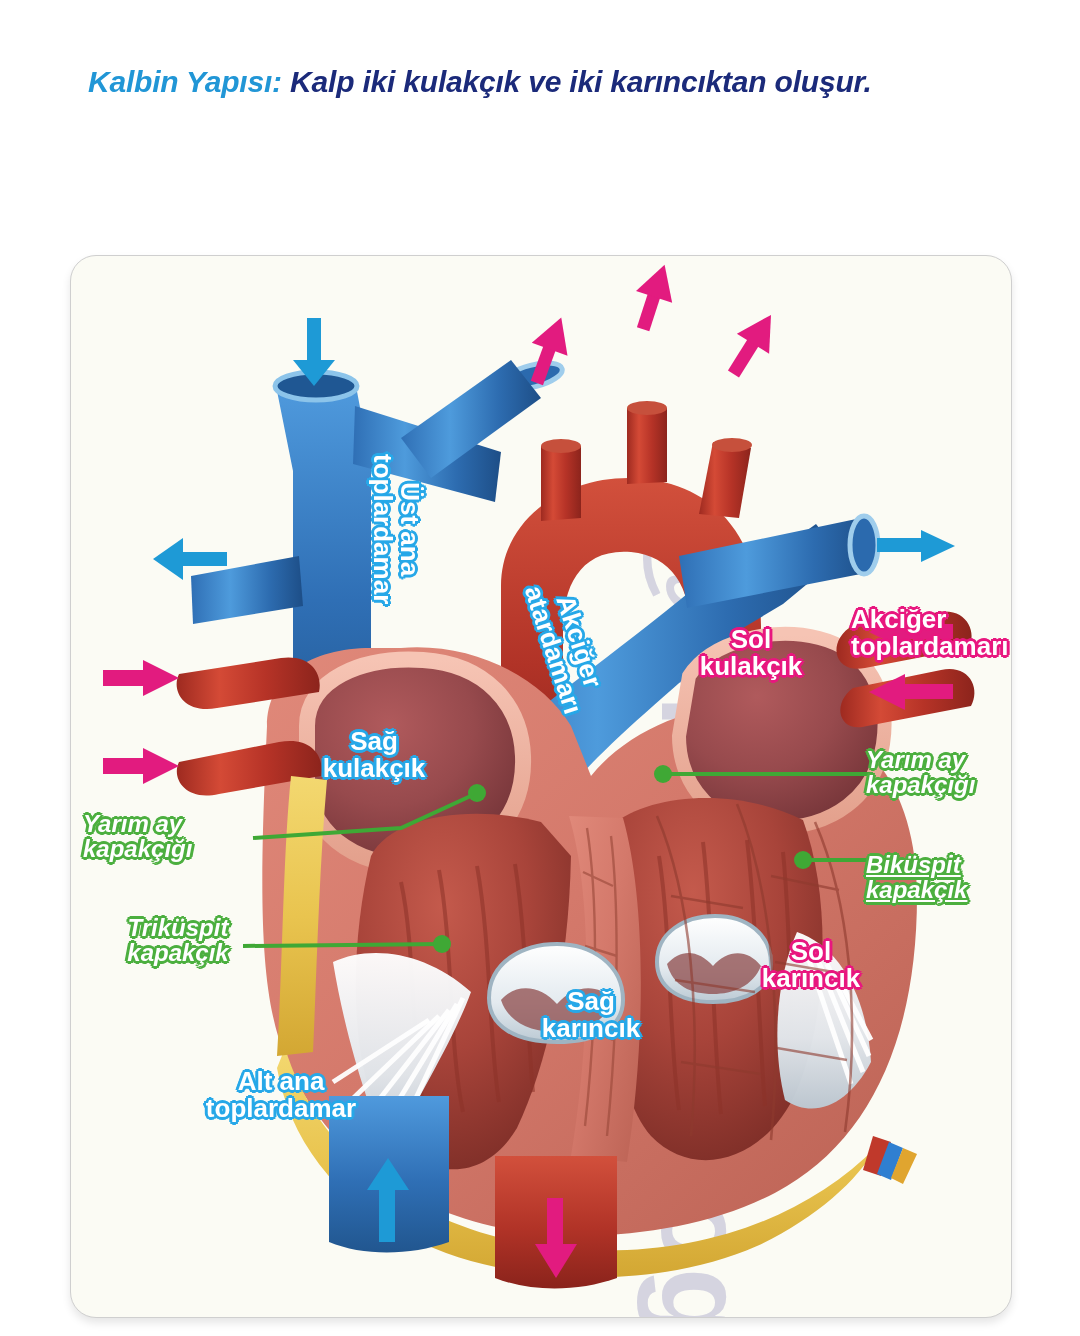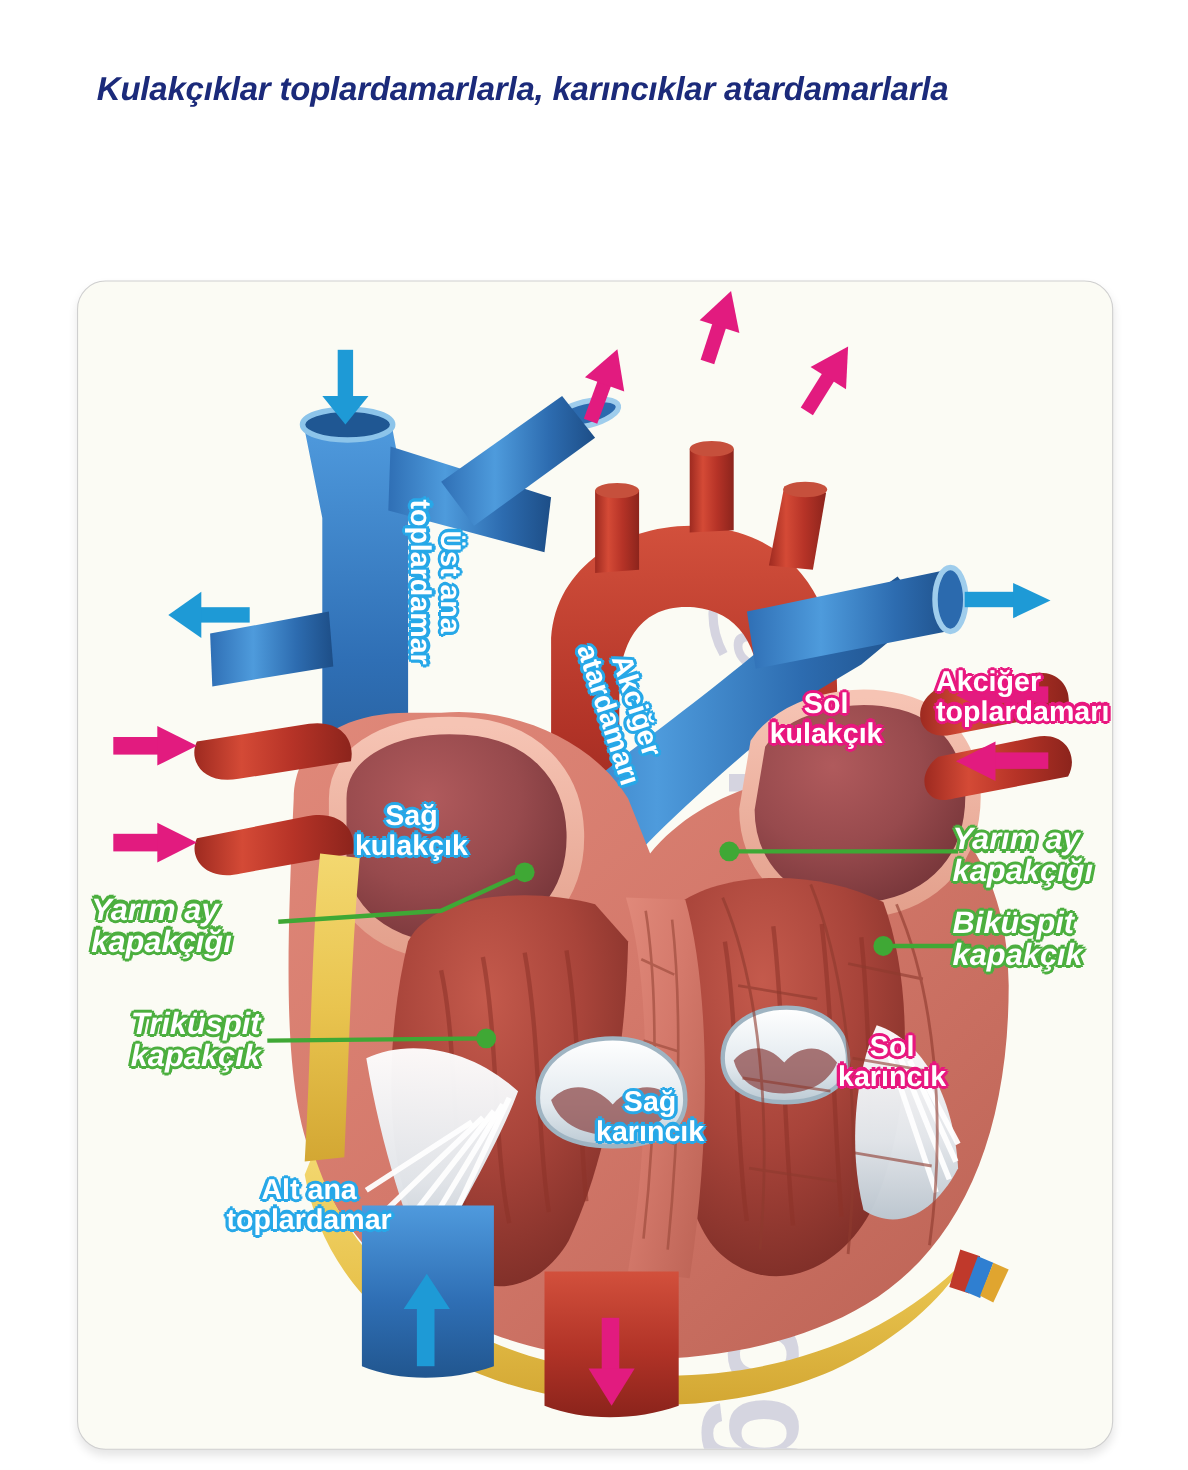--- a/index.html
+++ b/index.html
@@ -87,37 +87,39 @@
     color: #ffffff;
     font-size: 26px;
     text-shadow:
       -2px -2px 0 #e8177f,  2px -2px 0 #e8177f,
       -2px  2px 0 #e8177f,  2px  2px 0 #e8177f,
        0px -3px 0 #e8177f,  0px  3px 0 #e8177f,
       -3px  0px 0 #e8177f,  3px  0px 0 #e8177f;
   }
   .lbl-green {
     color: #ffffff;
-    font-size: 28px;
+    font-size: 24px;
     font-style: italic;
     text-shadow:
       -2px -2px 0 #4caf3f,  2px -2px 0 #4caf3f,
       -2px  2px 0 #4caf3f,  2px  2px 0 #4caf3f,
        0px -3px 0 #4caf3f,  0px  3px 0 #4caf3f,
       -3px  0px 0 #4caf3f,  3px  0px 0 #4caf3f;
   }
   .lbl-aort { font-size: 36px; letter-spacing: 1px; }
   .rot-vert  { transform: rotate(90deg); transform-origin: 0 0; }
   .rot-diag  { transform: rotate(72deg); transform-origin: 0 0; }
 </style>
 </head>
 <body>
 
 <div id="title-block">
-  <div class="title-line">Kulakçıklar toplardamarlarla, karıncıklar atardamarlarla</div>
+  <div class="title-line">
+    <span id="title-accent">Kalbin Yapısı:</span><span> Kalp iki kulakçık ve iki karıncıktan oluşur.</span>
+  </div>
 </div>
 
 <div id="diagram-card">
 
   <div id="card-watermark">@murat.aydogan.bio</div>
 
   <svg id="heart-art" viewBox="0 0 942 1063">
     <defs>
       <linearGradient id="gVeinBlue" x1="0" y1="0" x2="1" y2="0">
         <stop offset="0%" stop-color="#2f6fb5"></stop>
@@ -391,21 +393,21 @@
 
   <div class="lbl lbl-blue" style="left:218px; top:472px; width:170px;">Sağ
 kulakçık</div>
 
   <div class="lbl lbl-magenta" style="left:780px; top:350px; width:240px; text-align:left;">Akciğer
 toplardamarı</div>
 
   <div class="lbl lbl-green" style="left:795px; top:492px; width:180px; text-align:left;">Yarım ay
 kapakçığı</div>
 
-  <div class="lbl lbl-green" style="left:795px; top:568px; width:180px; text-align:left;">Biküspit
+  <div class="lbl lbl-green" style="left:795px; top:597px; width:180px; text-align:left;text-decoration:underline;">Biküspit
 kapakçık</div>
 
   <div class="lbl lbl-green" style="left:12px; top:556px; width:190px; text-align:left;">Yarım ay
 kapakçığı</div>
 
   <div class="lbl lbl-green" style="left:12px; top:660px; width:190px; text-align:center;">Triküspit
 kapakçık</div>
 
   <div class="lbl lbl-blue" style="left:440px; top:732px; width:160px;">Sağ
 karıncık</div>

